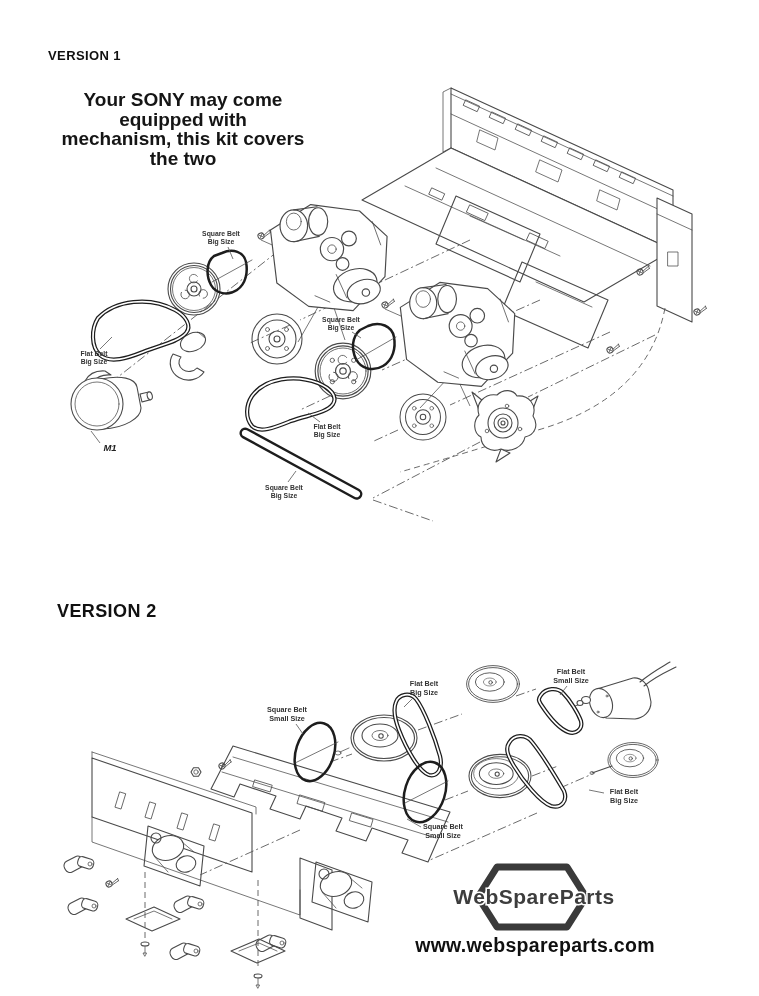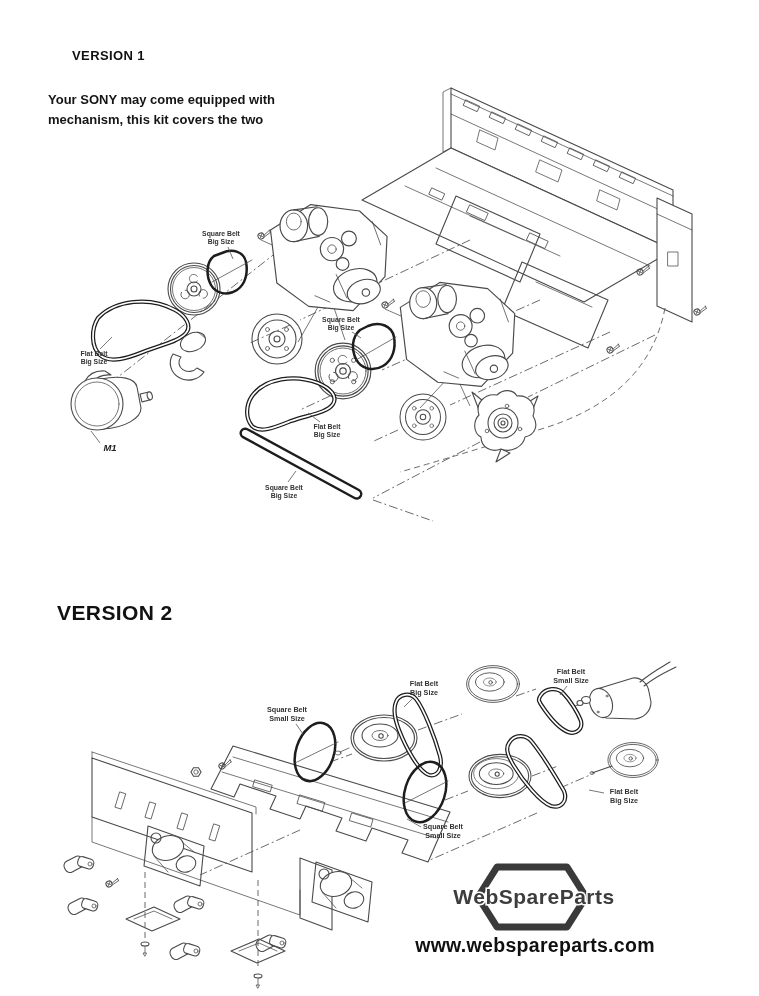--- a/index.html
+++ b/index.html
@@ -1,22 +1,22 @@
 <!DOCTYPE html>
 <html><head>
 <meta charset="utf-8">
 <style>
   html,body{margin:0;padding:0;background:#fff;}
   .page{position:relative;width:759px;height:996px;background:#ffffff;overflow:hidden;
         font-family:"Liberation Sans","DejaVu Sans",sans-serif;color:#141414;}
   .heading{position:absolute;font-weight:bold;color:#111;letter-spacing:.4px;}
-  .heading.v1{left:48px;top:48px;font-size:13px;margin-left:24px;}
-  .heading.v2{left:57px;top:601px;font-size:21px;}
-  .intro{position:absolute;left:48px;top:90px;width:270px;font-size:13px;
-         font-weight:bold;line-height:19.5px;color:#151515;}
+  .heading.v1{left:48px;top:48px;font-size:13px;}
+  .heading.v2{left:57px;top:601px;font-size:18px;}
+  .intro{position:absolute;left:48px;top:90px;width:270px;font-size:19px;
+         font-weight:bold;line-height:19.5px;color:#151515;text-align:center;}
   svg.diagram{position:absolute;left:0;}
   svg.diagram text{font-family:"Liberation Sans","DejaVu Sans",sans-serif;}
   .lbl{font-size:6.8px;font-weight:bold;fill:#333;}
   .lbl2{font-size:7.2px;font-weight:bold;fill:#333;}
   .m1{font-size:9.5px;font-style:italic;fill:#222;font-weight:bold;}
   .logo-txt{font-size:21px;font-weight:bold;fill:#3d3d3d;letter-spacing:.5px;
             paint-order:stroke;stroke:#ffffff;stroke-width:3px;}
   .url-txt{font-size:19.5px;font-weight:bold;fill:#101010;letter-spacing:.3px;}
   .ink{stroke:#4a4a4a;stroke-width:1.1;fill:none;stroke-linecap:round;stroke-linejoin:round;}
   .thin{stroke-width:.75;}

